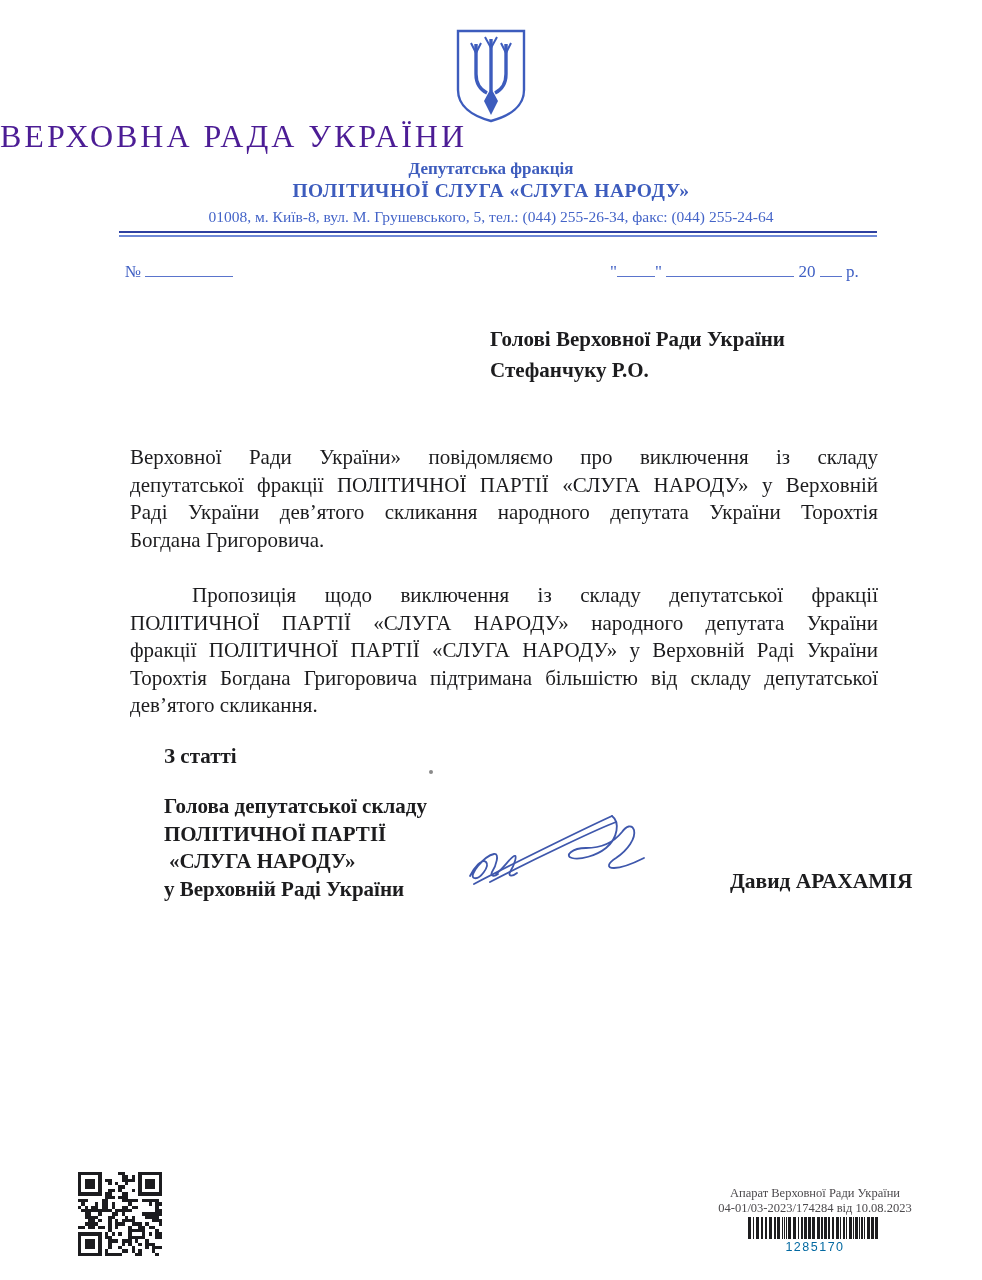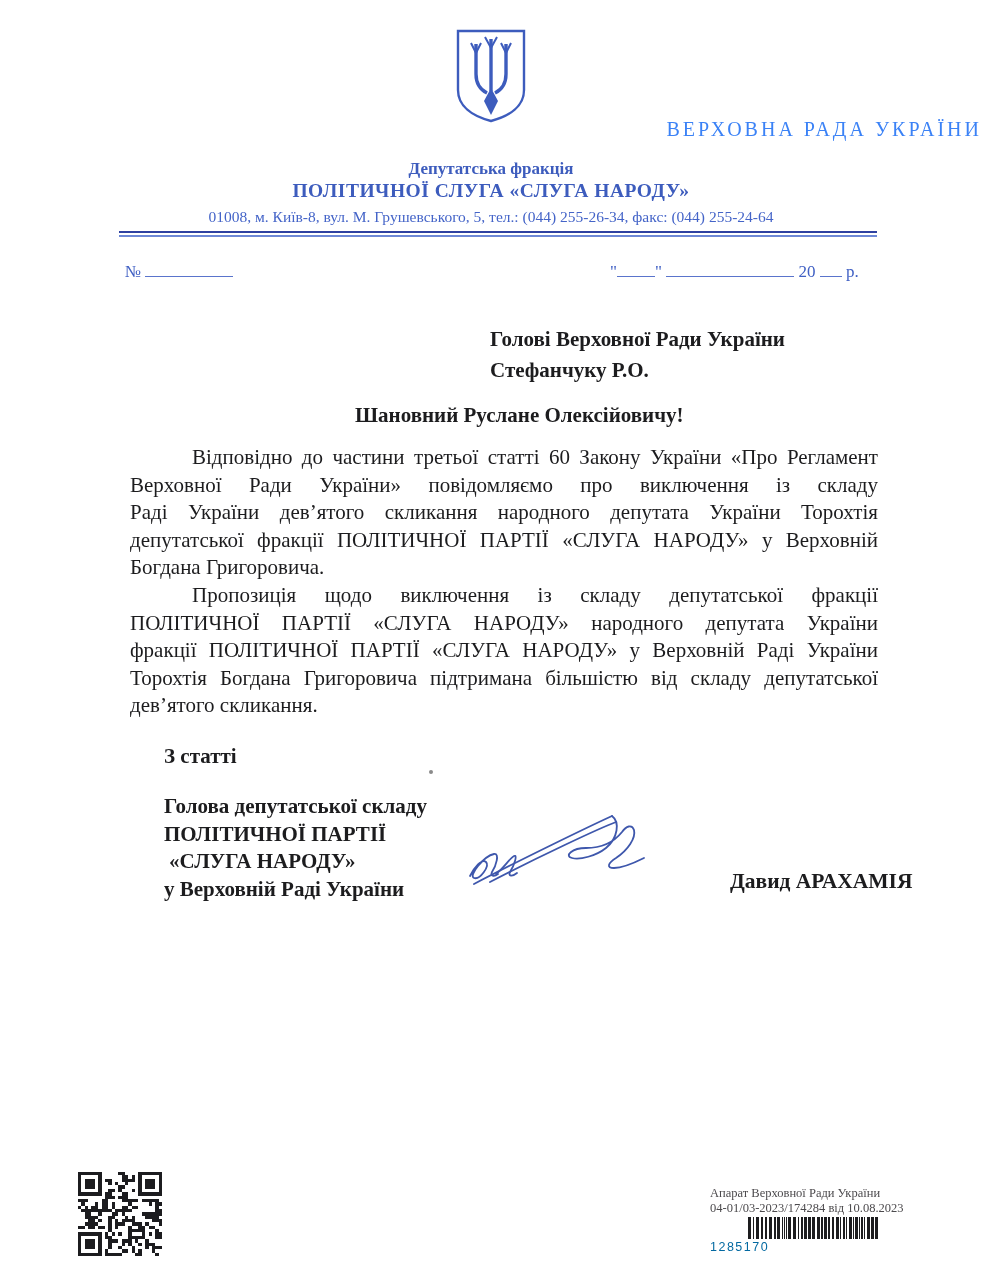--- a/index.html
+++ b/index.html
@@ -2,22 +2,22 @@
 <html lang="uk"><head>
 <meta charset="utf-8">
 <style>
   html,body{margin:0;padding:0;background:#e9e9e9;}
   .page{
     position:relative;width:982px;height:1280px;margin:0 auto;background:#ffffff;
     overflow:hidden;font-family:"Liberation Serif",serif;color:#1c1c1e;
   }
   
   .emblem{position:absolute;top:28px;left:50%;transform:translateX(-50%);}
-  .org-name{position:absolute;top:118px;left:0;width:100%;text-align:right;
-    font-size:20px;letter-spacing:3px;color:#3b82f6;}
+  .org-name{position:absolute;top:118px;left:0;width:100%;text-align:left;
+    font-size:32px;letter-spacing:3px;color:#4c1d95;}
   .subtitle1{position:absolute;top:159px;left:0;width:100%;text-align:center;
     font-size:17px;font-weight:bold;color:#3d5cbd;}
   .subtitle2{position:absolute;top:180px;left:0;width:100%;text-align:center;
     font-size:19.5px;font-weight:bold;letter-spacing:.5px;color:#3d5cbd;}
   .address{position:absolute;top:208px;left:0;width:100%;text-align:center;
     font-size:15.5px;color:#4464c8;}
   .rule{position:absolute;top:231px;left:119px;width:758px;height:2px;
     border-top:2px solid #2e41a0;border-bottom:2px solid #6d88d6;}
   
   .ref-left{position:absolute;top:261px;left:125px;color:#4060c4;font-size:17px;}
@@ -33,21 +33,21 @@
   .line.first{padding-left:62px;}
   .line.last{text-align-last:left;}
   .closing{position:absolute;top:744px;left:164px;font-weight:bold;font-size:21px;}
   .speck{position:absolute;top:770px;left:429px;width:4px;height:4px;background:#8a8a8a;border-radius:50%;}
   .signer-titles{position:absolute;top:793px;left:164px;font-weight:bold;font-size:21px;line-height:27.5px;}
   .signer-titles .t3{padding-left:5px;}
   .signature{position:absolute;top:798px;left:460px;}
   .signer-name{position:absolute;top:869px;left:730px;font-weight:bold;font-size:21.5px;}
   
   .qr{position:absolute;top:1172px;left:78px;width:84px;height:84px;}
-  .stamp{position:absolute;top:1186px;left:710px;width:210px;text-align:left;
+  .stamp{position:absolute;top:1186px;left:710px;width:210px;text-align:center;
     font-size:12.5px;line-height:14.5px;color:#4c4a4d;}
   .barcode{margin:2px auto 0;width:134px;height:22px;display:flex;align-items:stretch;}
   .barcode i{display:block;background:#1d1d1f;}
   .barcode i.g{background:transparent;}
   .barcode-number{font-family:"Liberation Sans",sans-serif;font-size:12.5px;
     letter-spacing:1.5px;color:#0369a1;margin-top:1px;}
 </style>
 </head>
 <body>
 
@@ -72,27 +72,25 @@
   <div class="rule"></div>
 
   <div class="ref-left"><span>№</span> <span class="blank b88"></span></div>
   <div class="ref-right"><span>"</span><span class="blank b38"></span><span>"</span> <span class="blank b128"></span> <span>20</span> <span class="blank b22"></span> <span>р.</span></div>
 
   <div class="addressee">
     <div>Голові Верховної Ради України</div>
     <div>Стефанчуку Р.О.</div>
   </div>
 
-  <div class="salutation">Шановний Руслане Олексійовичу!</div>
 
   <div class="body-text p1">
-    <div class="line first">Відповідно до частини третьої статті 60 Закону України «Про Регламент</div>
     <div class="line">Верховної Ради України» повідомляємо про виключення із складу</div>
+    <div class="line">депутатської фракції ПОЛІТИЧНОЇ ПАРТІЇ «СЛУГА НАРОДУ» у Верховній</div>
     <div class="line">Раді України дев’ятого скликання народного депутата України Торохтія</div>
-    <div class="line">депутатської фракції ПОЛІТИЧНОЇ ПАРТІЇ «СЛУГА НАРОДУ» у Верховній</div>
     <div class="line last">Богдана Григоровича.</div>
   </div>
 
   <div class="body-text p2">
     <div class="line first">Пропозиція щодо виключення із складу депутатської фракції</div>
     <div class="line">ПОЛІТИЧНОЇ ПАРТІЇ «СЛУГА НАРОДУ» народного депутата України</div>
     <div class="line">фракції ПОЛІТИЧНОЇ ПАРТІЇ «СЛУГА НАРОДУ» у Верховній Раді України</div>
     <div class="line">Торохтія Богдана Григоровича підтримана більшістю від складу депутатської</div>
     <div class="line last">дев’ятого скликання.</div>
   </div>

